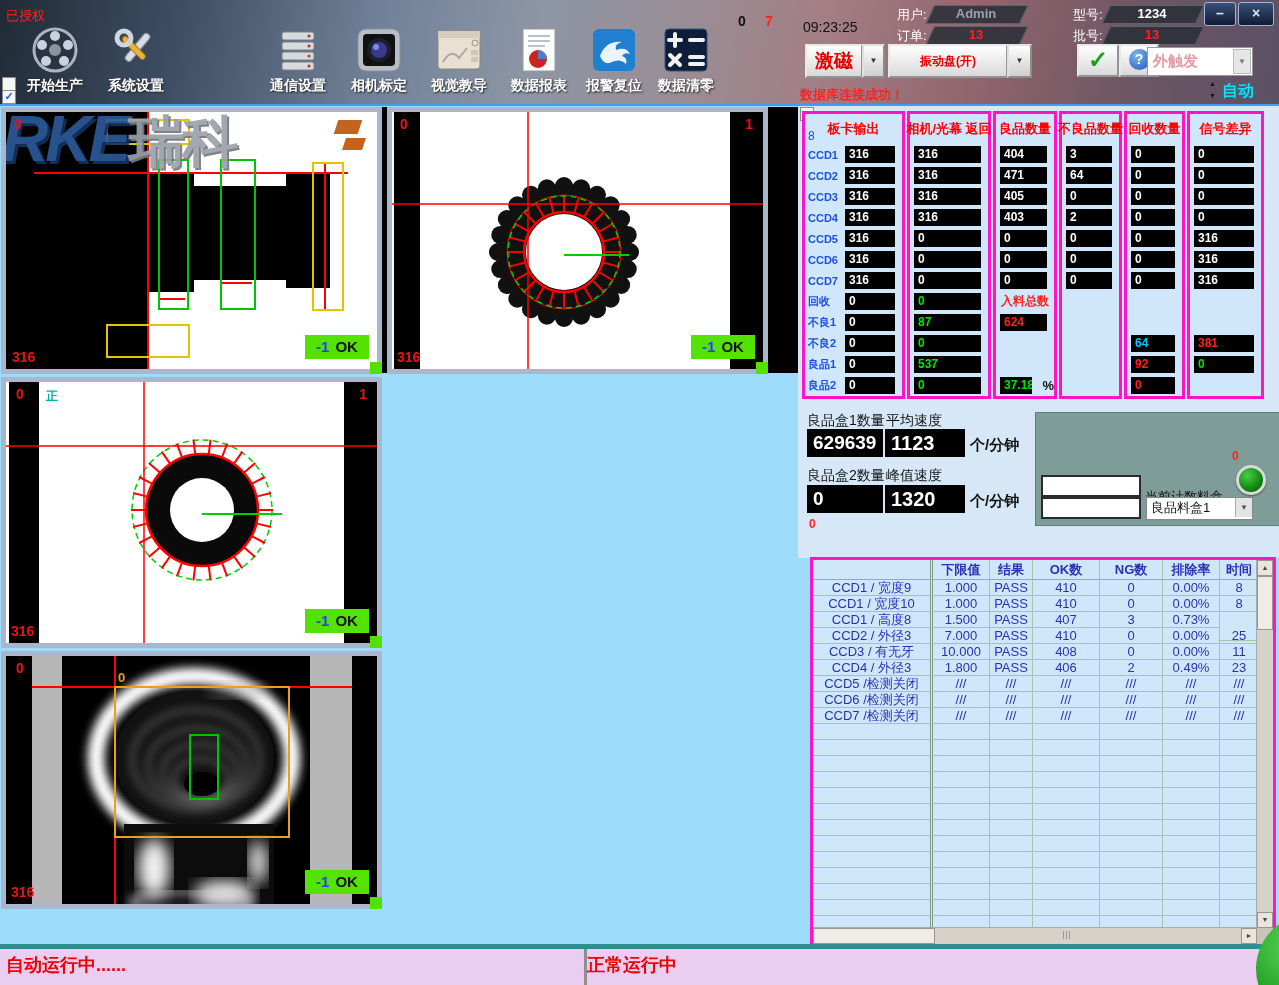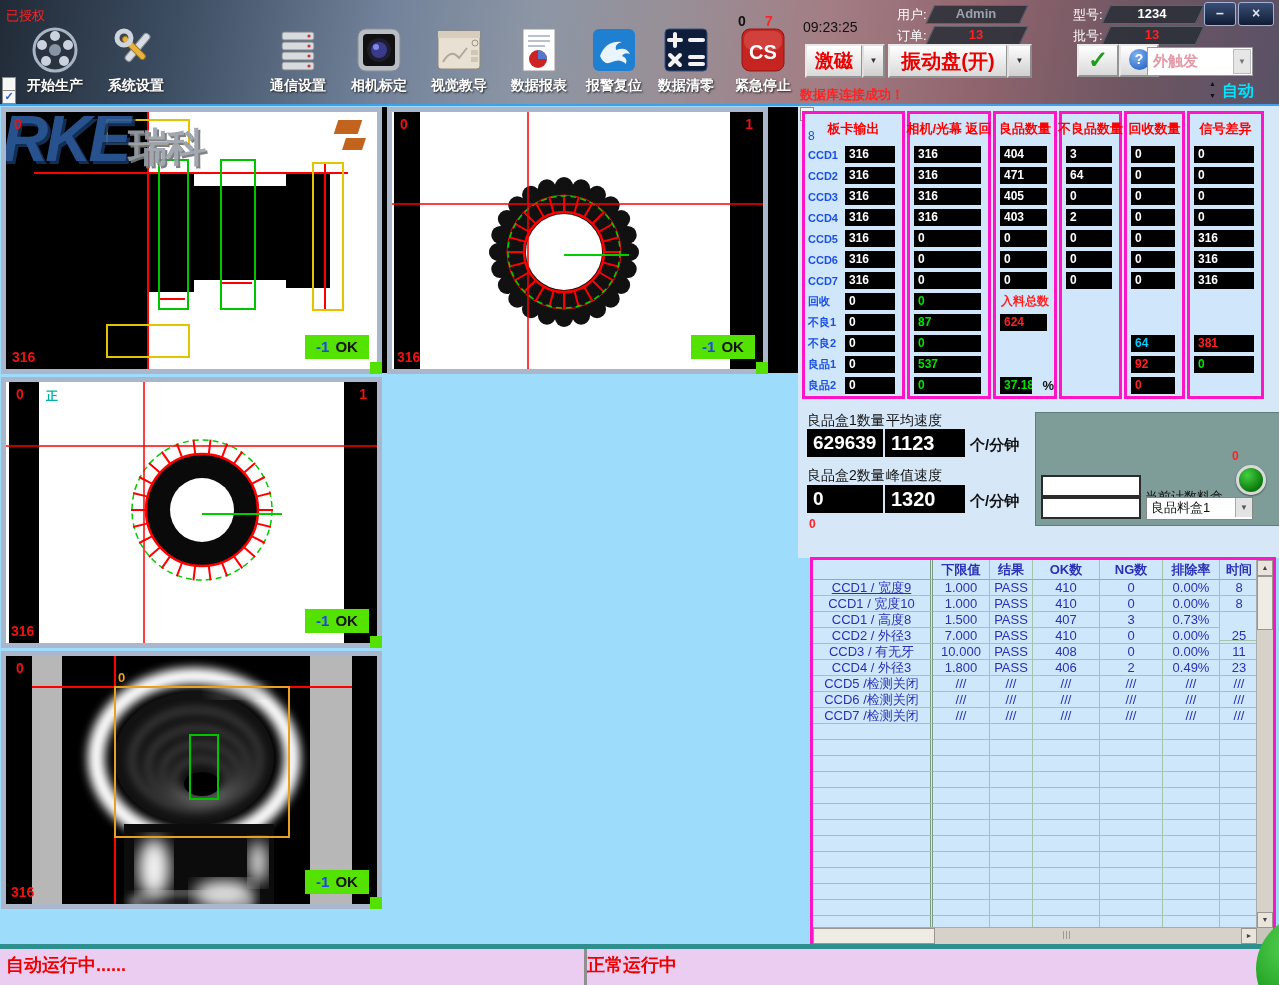--- a/index.html
+++ b/index.html
@@ -37,21 +37,21 @@
   .cam .corner{position:absolute;right:-5px;bottom:-5px;width:12px;height:12px;background:#54e000;z-index:9}
   .lab{position:absolute;color:#ee1111;font-size:14px;font-weight:bold;z-index:8}
   .okbox{position:absolute;right:8px;bottom:10px;width:64px;height:24px;background:#54e200;text-align:center;line-height:24px;font-size:15px;z-index:8}
   .okbox .n{color:#2244ee;font-weight:bold}
   .okbox .t{color:#111;font-weight:bold;margin-left:6px}
   .blackbar{position:absolute;top:0;bottom:0;background:#000}
   .graybar{position:absolute;top:0;bottom:0;background:#b7b7b7}
   .rl{position:absolute;background:#ff0000}
   .wm{position:absolute;left:-4px;top:-10px;z-index:7;white-space:nowrap;opacity:.92;font-weight:bold;pointer-events:none}
   .wm .p1{font-size:64px;font-style:italic;color:#2c5a99;text-shadow:3px 3px 0 #15325c;letter-spacing:-3px}
-  .wm .p2{font-size:40px;color:#9aa1ab;text-shadow:2px 2px 0 #777;letter-spacing:-2px}
+  .wm .p2{font-size:56px;color:#9aa1ab;text-shadow:2px 2px 0 #777;letter-spacing:-2px}
   .orangemark{position:absolute;background:#c2641e;z-index:7}
   
   #iopanel{left:798px;top:106px;width:481px;height:452px;background:#d6e7f8}
   #iowrap{position:absolute;left:4px;top:5px;display:flex;gap:2px}
   .iog{border:3px solid #ff14c8;background:#cfe6fb}
   .iog-h{height:30px;position:relative;display:flex;align-items:center;justify-content:center;
          color:#ff0000;font-weight:bold;font-size:13px;white-space:nowrap}
   .iog-c8{position:absolute;left:3px;bottom:1px;color:#1b50e0;font-size:12px;font-weight:normal}
   .iorow{height:21px;display:flex;align-items:center}
   .iolab{width:37px;padding-left:3px;color:#1b50e0;font-weight:bold;font-size:11px;flex:none}
@@ -186,28 +186,20 @@
             <line x1="7" y1="14" x2="19" y2="14"></line>
             <line x1="28" y1="14" x2="41" y2="14"></line>
             <line x1="8" y1="29" x2="18" y2="39"></line>
             <line x1="18" y1="29" x2="8" y2="39"></line>
             <line x1="28" y1="31" x2="41" y2="31"></line>
             <line x1="28" y1="38" x2="41" y2="38"></line>
           </g>
         </svg>
       <div class="lb">数据清零</div>
     </div>
-    <div class="tb-item" style="left:717px">
-      <svg class="ic" viewBox="0 0 48 48">
-          <rect x="3" y="3" width="42" height="42" rx="8" fill="#c62420" stroke="#8e1713"></rect>
-          <rect x="5" y="5" width="38" height="19" rx="8" fill="#d9534f" opacity=".6"></rect>
-          <text x="24" y="33" text-anchor="middle" font-size="20" font-weight="bold" fill="#fff" font-family="Liberation Sans,sans-serif">CS</text>
-        </svg>
-      <div class="lb">紧急停止</div>
-    </div>
 
     <div class="cnt" style="left:738px;color:#111">0</div>
     <div class="cnt" style="left:765px;color:#ff2222">7</div>
 
     <div class="cbx" style="left:2px;top:77px"></div>
     <div class="cbx" style="left:2px;top:90px">✓</div>
 
     <div class="abs" id="clock">09:23:25</div>
     <div class="fldlab" style="left:897px;top:6px">用户:</div>
     <div class="fld" style="left:930px;top:5px"></div>
@@ -220,21 +212,21 @@
     <div class="fldv" style="left:1106px;top:5px;color:#fff">1234</div>
     <div class="fldlab" style="left:1073px;top:27px">批号:</div>
     <div class="fld" style="left:1106px;top:26px"></div>
     <div class="fldv" style="left:1106px;top:26px;color:#ff2222">13</div>
 
     <div class="winbtn" style="left:1204px;width:30px">–</div>
     <div class="winbtn" style="left:1238px;width:34px">×</div>
 
     <div class="ctlbtn redtxt" style="left:805px;top:44px;width:54px;height:30px;font-size:19px;line-height:30px">激磁</div>
     <div class="ddbtn" style="left:862px;top:44px;width:19px;height:30px;line-height:30px">▼</div>
-    <div class="ctlbtn redtxt" style="left:888px;top:44px;width:116px;height:30px;font-size:20px;line-height:30px">振动盘(开)</div>
+    <div class="ctlbtn redtxt" style="left:888px;top:44px;width:116px;height:30px;font-size:12px;line-height:30px">振动盘(开)</div>
     <div class="ddbtn" style="left:1007px;top:44px;width:21px;height:30px;line-height:30px">▼</div>
     <div class="ctlbtn" style="left:1077px;top:44px;width:38px;height:29px;color:#1c9e1c;font-size:24px;font-weight:bold;line-height:27px">✓</div>
     <div class="ctlbtn" style="left:1119px;top:44px;width:36px;height:29px">
       <span style="display:inline-block;width:21px;height:21px;margin-top:3px;border-radius:50%;background:radial-gradient(circle at 35% 30%,#7fb4f0,#1b57b8);color:#fff;font-weight:bold;font-size:14px;line-height:21px">?</span>
     </div>
     <div class="abs" id="extcombo">
       <span class="v">外触发</span>
       <span class="ar">▼</span>
     </div>
     <div class="spin" style="left:1209px;top:80px">▲</div>
@@ -698,21 +690,21 @@
         <div class="mrow hd">
           <div class="mcell name" style="width: 117px;"></div>
           <div class="mcell" style="width: 56px;">下限值</div>
           <div class="mcell" style="width: 42px;">结果</div>
           <div class="mcell" style="width: 66px;">OK数</div>
           <div class="mcell" style="width: 62px;">NG数</div>
           <div class="mcell" style="width: 56px;">排除率</div>
           <div class="mcell" style="width: 38px;">时间</div>
         </div>
         <div class="mrow">
-          <div class="mcell name" style="width: 117px; text-decoration: underline;">CCD1 / 宽度9</div>
+          <div class="mcell name" style="width: 117px;">CCD1 / 宽度9</div>
           <div class="mcell" style="width: 56px;">1.000</div>
           <div class="mcell" style="width: 42px;">PASS</div>
           <div class="mcell" style="width: 66px;">410</div>
           <div class="mcell" style="width: 62px;">0</div>
           <div class="mcell" style="width: 56px;">0.00%</div>
           <div class="mcell" style="width: 38px;">8</div>
         </div>
         <div class="mrow">
           <div class="mcell name" style="width: 117px;">CCD1 / 宽度10</div>
           <div class="mcell" style="width: 56px;">1.000</div>

